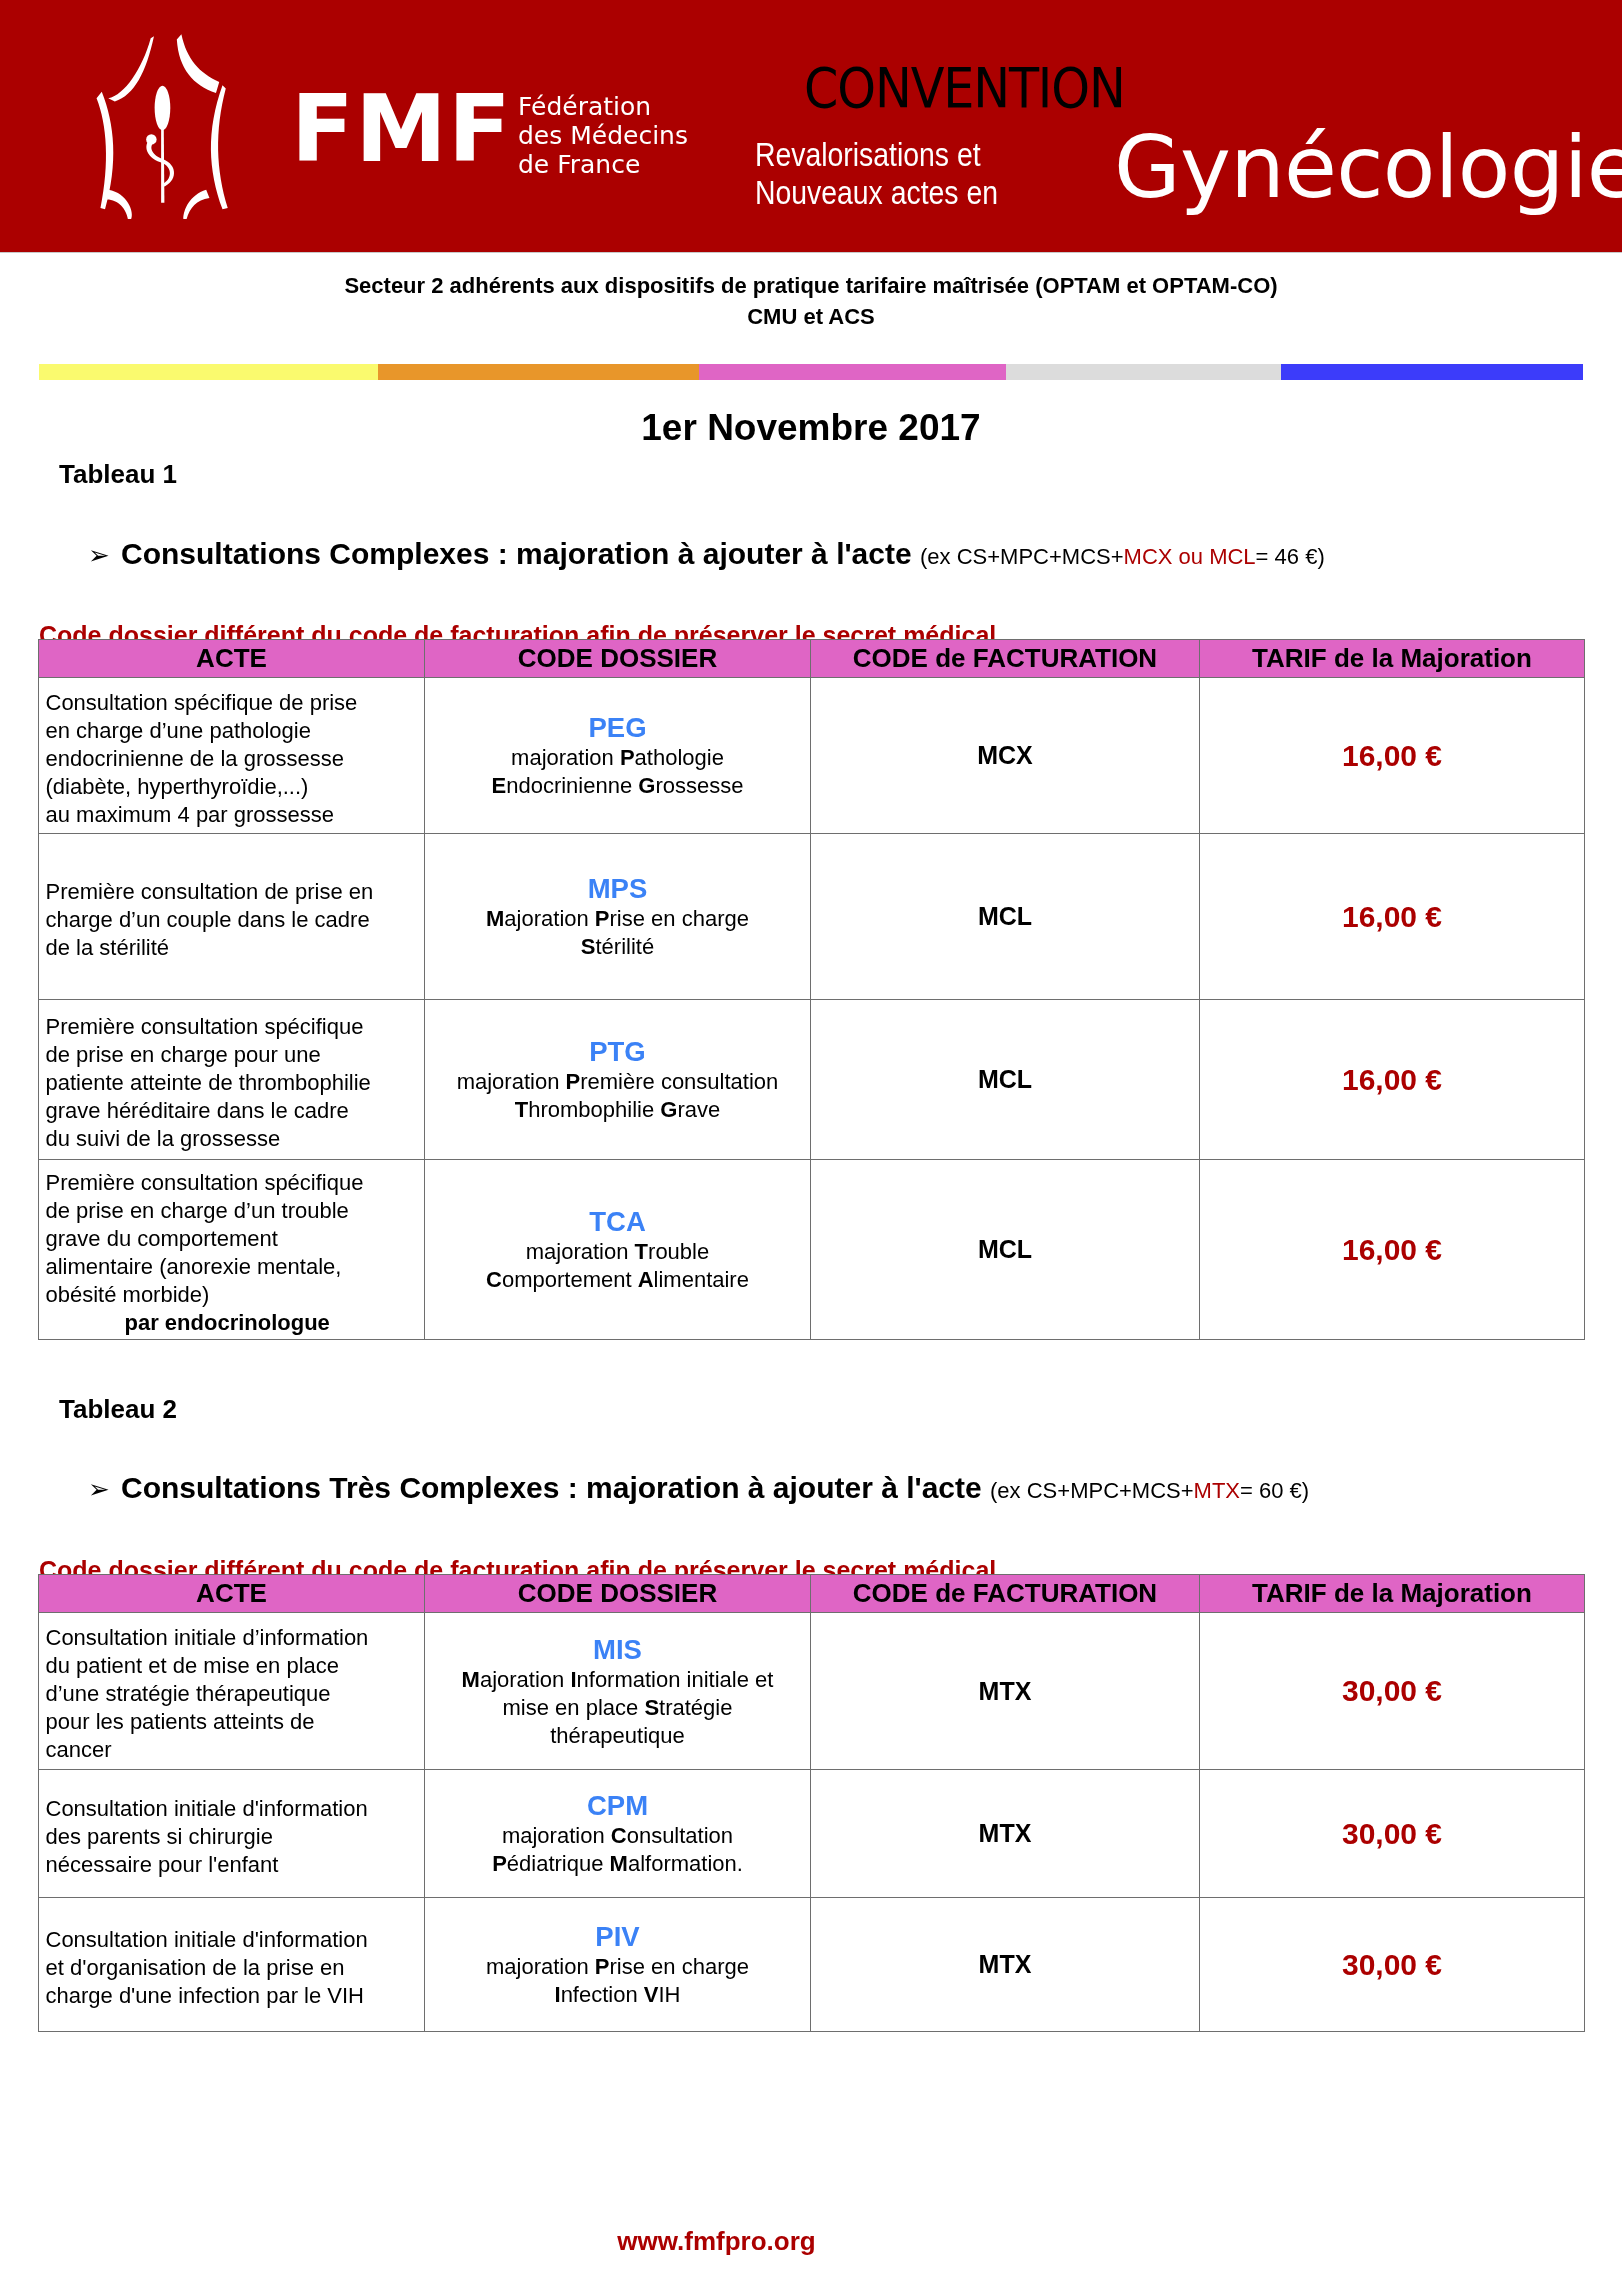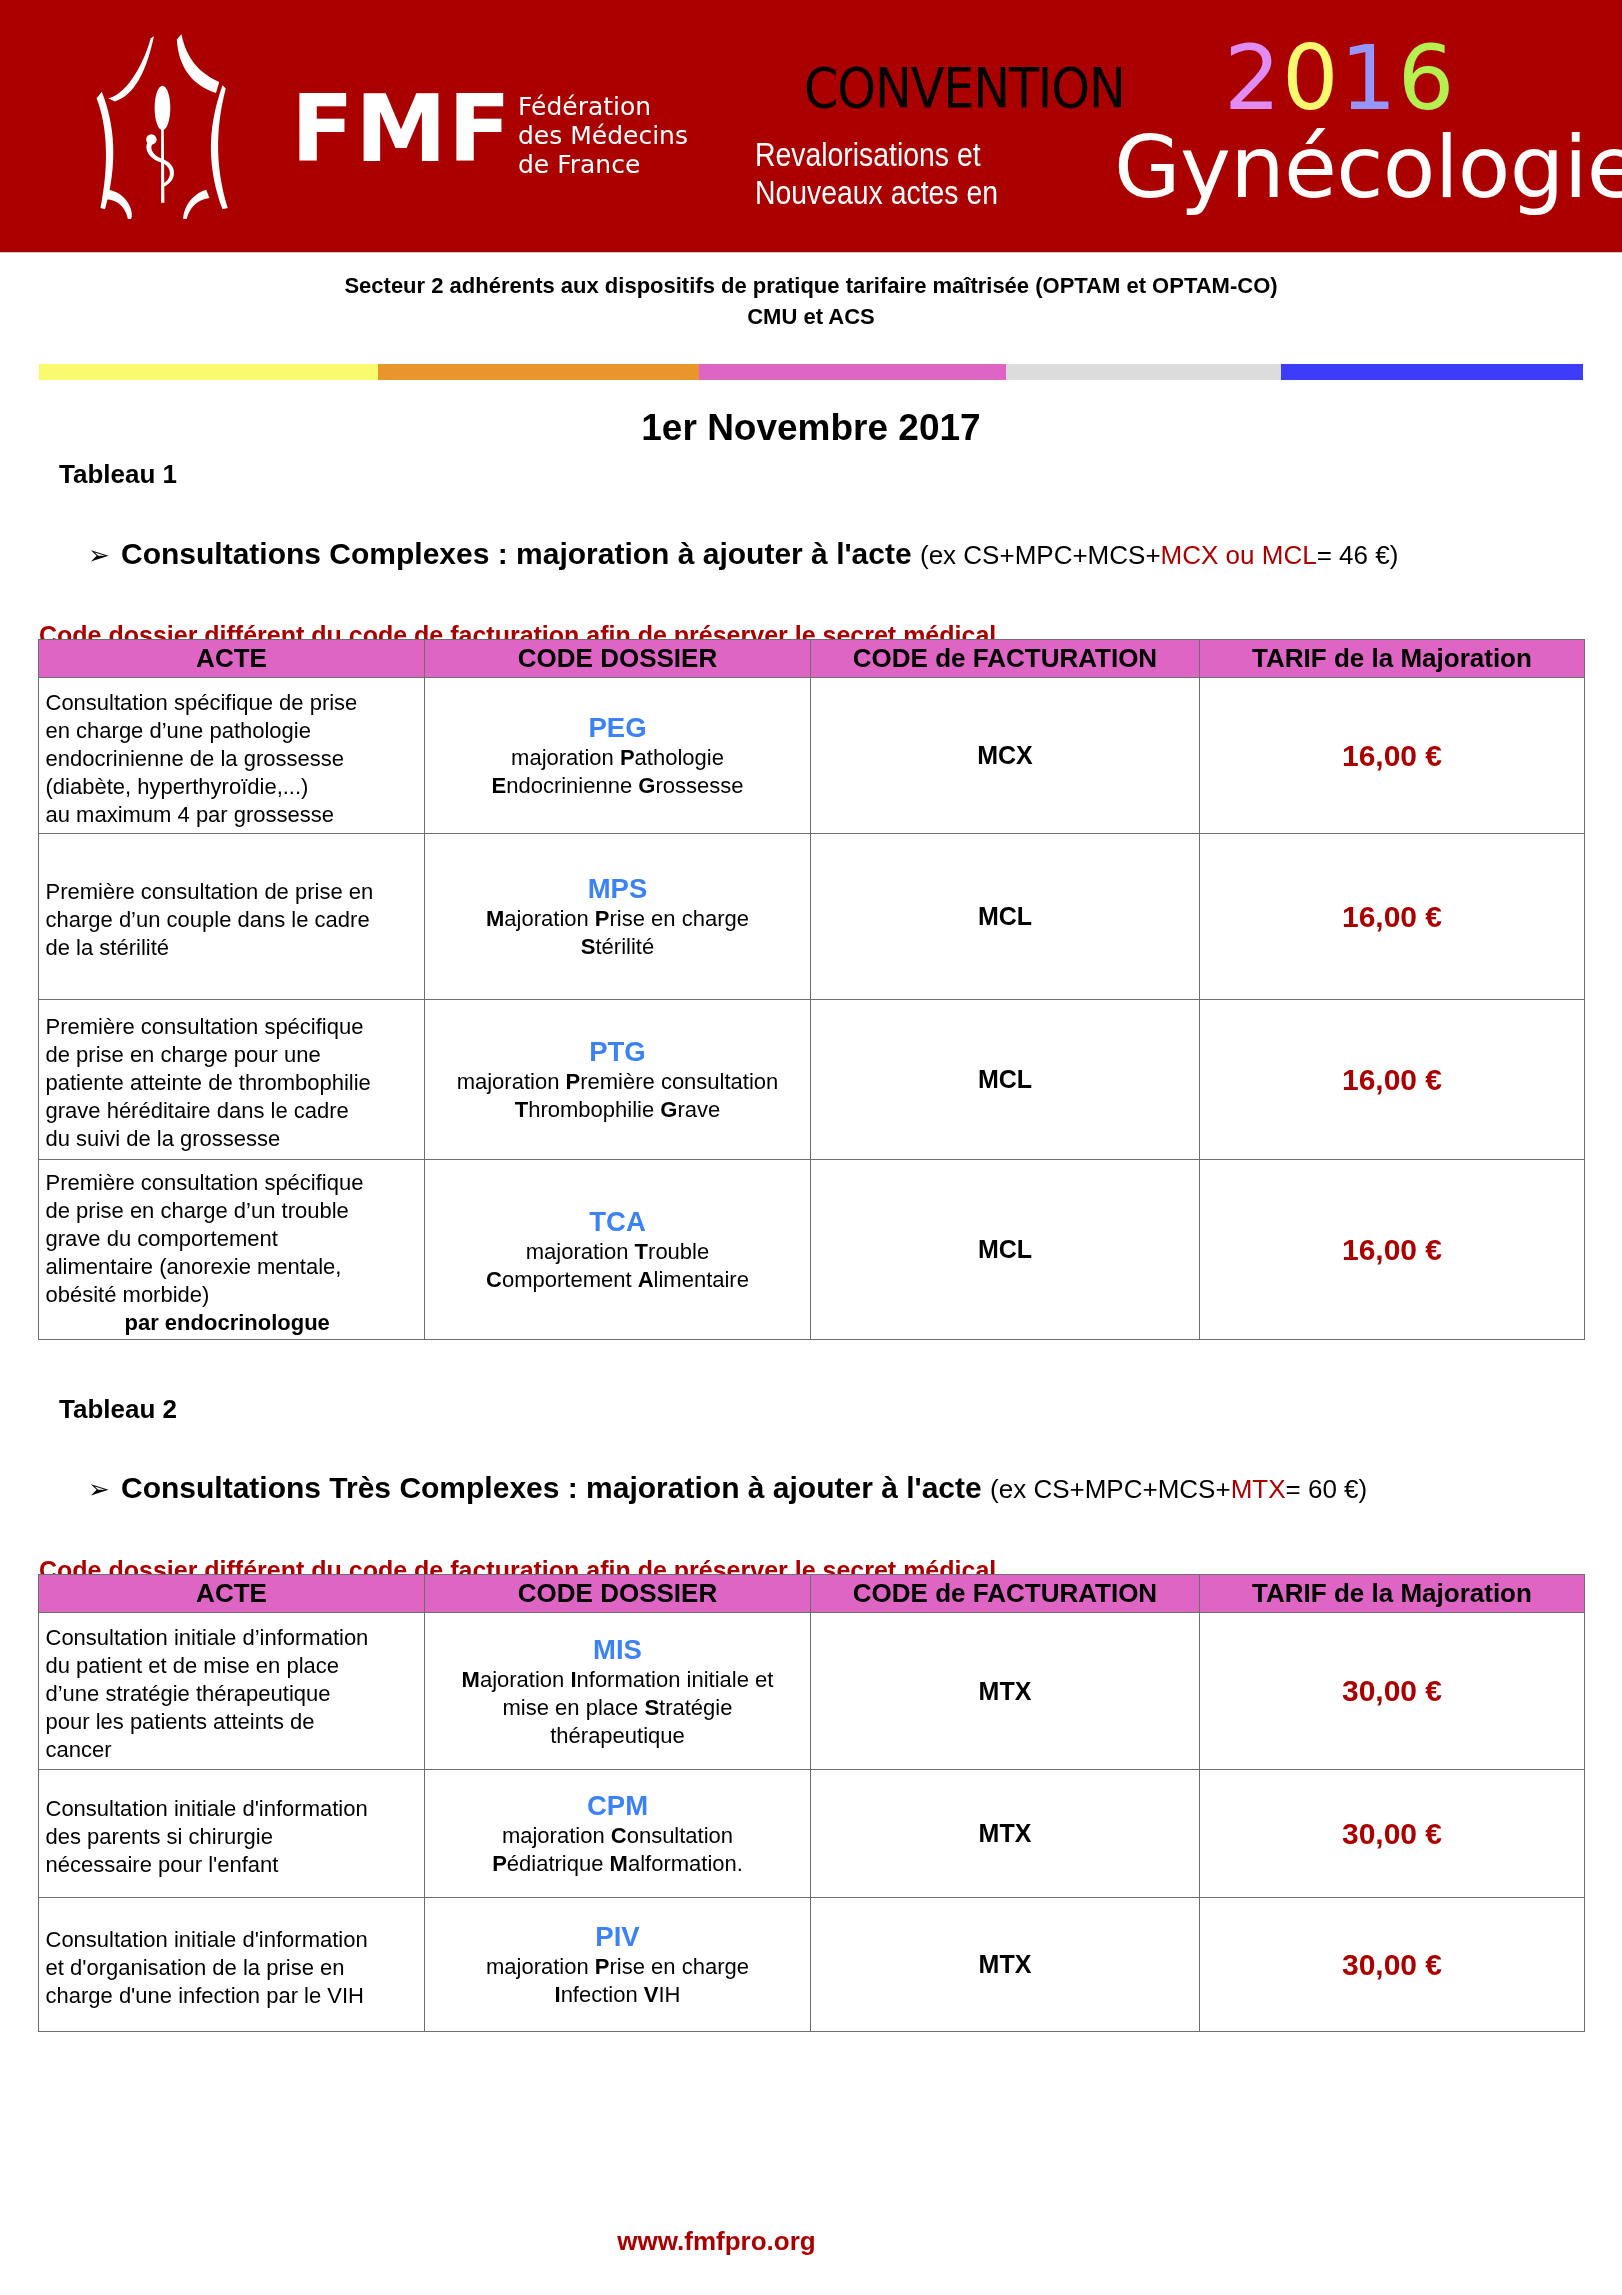--- a/index.html
+++ b/index.html
@@ -21,21 +21,21 @@
   .concerne { position: absolute; left: 0; top: 270px; width: 1622px; text-align: center; font-weight: bold; font-size: 22px; line-height: 31px; }
   .colorbar { position: absolute; left: 39px; top: 364px; height: 16.4px; width: 1544px; display: flex; }
   .colorbar div { height: 100%; }
 
   .date { position: absolute; left: 0; top: 407px; width: 1622px; text-align: center; font-weight: bold; font-size: 37px; line-height: 42px; }
   .tab-label { position: absolute; left: 59px; font-weight: bold; font-size: 26px; line-height: 31px; }
 
   .section-title { position: absolute; left: 88px; font-size: 30px; line-height: 37px; white-space: nowrap; }
   .section-title .arrow { display: inline-block; width: 33px; font-size: 26px; }
   .section-title b { font-weight: bold; }
-  .section-title .ex { font-size: 26px; }
+  .section-title .ex { font-size: 22px; }
   .red { color: #ab0000; }
   .warn { position: absolute; left: 39px; font-weight: bold; font-size: 25px; line-height: 31px; color: #ab0000; margin-top: 47px; }
 
   
   table.grid { position: absolute; left: 38px; width: 1546px; border-collapse: collapse; table-layout: fixed; }
   table.grid th, table.grid td { border: 1.3px solid #6e6e6e; }
   table.grid th { background: #df65c5; font-weight: bold; font-size: 26px; height: 38px; text-align: center; vertical-align: middle; }
   table.grid td { vertical-align: middle; }
   td.acte { font-size: 22px; line-height: 28px; padding: 1.3px 6.5px 1.3px 6.5px; vertical-align: top; padding-top: 7.9px; }
   td.acte .strong { display: block; font-weight: bold; padding-left: 79px; }
@@ -67,23 +67,20 @@
       <circle cx="126" cy="163" r="8"></circle>
     </g>
   </svg>
   <div class="fmf-word">FMF</div>
   <div class="fmf-sub">
     <div>Fédération</div>
     <div>des Médecins</div>
     <div>de France</div>
   </div>
   <div class="conv-title">CONVENTION</div>
-  <div class="year">
-    <span style="color:#e08cf5">2</span><span style="color:#fafa6e">0</span><span style="color:#9696ff">1</span><span style="color:#b4f050">6</span>
-  </div>
   <div class="reval">
     <div>Revalorisations et</div>
     <div>Nouveaux actes en</div>
   </div>
   <div class="gyn">Gynécologie</div>
 </div>
 
 <div class="concerne">
   <div>Secteur 2 adhérents aux dispositifs de pratique tarifaire maîtrisée (OPTAM et OPTAM-CO)</div>
   <div>CMU et ACS</div>

